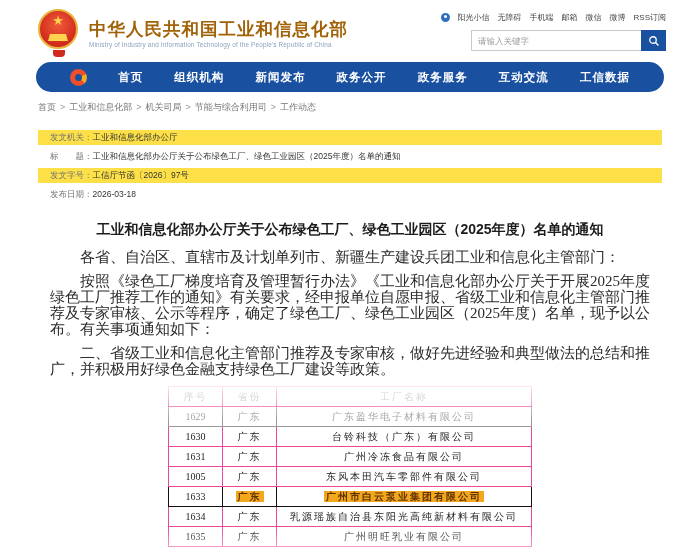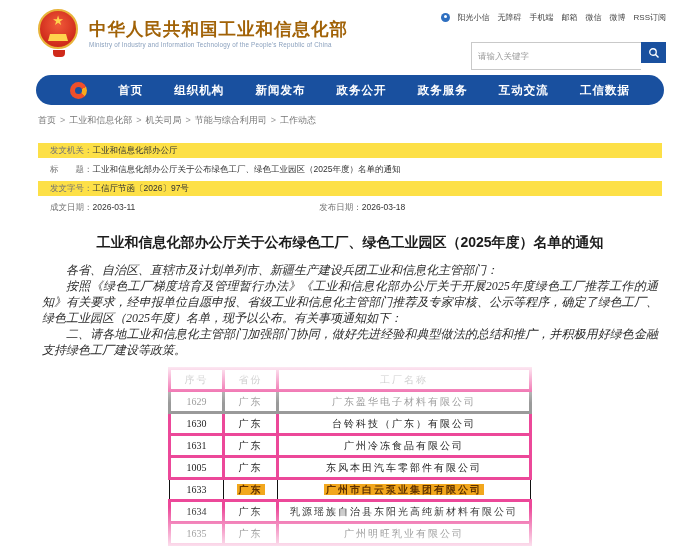--- a/index.html
+++ b/index.html
@@ -12,27 +12,27 @@
     background:radial-gradient(circle at 50% 38%,#f15a3a,#cf2a1b 72%);
     border:2px solid #e8b43a;box-sizing:border-box;position:relative;}
   .emblem .disc::before{content:"★";position:absolute;left:50%;top:3px;transform:translateX(-50%);
     color:#ffd34d;font-size:13px;line-height:13px;}
   .emblem .disc::after{content:"";position:absolute;left:50%;bottom:6px;transform:translateX(-50%);
     width:20px;height:7px;background:#ffd34d;clip-path:polygon(10% 0,90% 0,100% 100%,0 100%);}
   .emblem .tassel{position:absolute;left:50%;bottom:0;transform:translateX(-50%);
     width:12px;height:7px;background:#cf2a1b;border-radius:0 0 4px 4px;}
   .site-name{color:#a16207;font-size:17.5px;font-weight:bold;letter-spacing:1px;line-height:20px;}
   .site-name-en{color:#8aa0bd;font-size:6.3px;margin-top:2px;letter-spacing:.2px;}
-  .header-right{display:flex;flex-direction:column;align-items:flex-end;padding-top:3px;gap:12px;}
+  .header-right{display:flex;flex-direction:column;align-items:flex-end;padding-top:3px;}
   .toplinks{display:flex;align-items:center;gap:8px;font-size:8px;color:#444;}
   .toplinks a{color:#444;text-decoration:none;}
   .sun-icon{width:9px;height:9px;border-radius:50%;background:#2e6fc0;display:inline-block;position:relative;}
   .sun-icon::after{content:"";position:absolute;left:3px;top:2px;width:3px;height:3px;border-radius:50%;background:#fff;}
   .searchbar{display:flex;margin-top:7px;}
-  .searchbar input{width:170px;height:28px;border:1px solid #c9c9c9;border-right:none;box-sizing:border-box;
+  .searchbar input{width:170px;height:21px;border:1px solid #c9c9c9;border-right:none;box-sizing:border-box;
     padding:0 6px;font-size:8.5px;color:#333;outline:none;}
   .searchbar input::placeholder{color:#999;}
   .search-btn{width:25px;height:21px;background:#19509f;border:none;display:flex;align-items:center;
     justify-content:center;cursor:pointer;padding:0;}
   
   .nav{margin:5px 36px 0;height:30px;background:#19509f;border-radius:15px;display:flex;
     align-items:center;justify-content:space-between;padding:0 34px;}
   .nav-logo{width:17px;height:17px;border-radius:50%;position:relative;
     background:conic-gradient(from 130deg,#ef4f2a 0 295deg,#f6ab1d 295deg 360deg);}
   .nav-logo::after{content:"";position:absolute;left:5px;top:5px;width:7px;height:7px;border-radius:50%;background:#19509f;}
@@ -46,25 +46,25 @@
   .meta-row{display:flex;height:15px;line-height:15px;margin-bottom:4px;font-size:8.5px;padding-left:12px;}
   .meta-row.shade{background:#fde047;}
   .meta-cell{flex:1 1 auto;white-space:nowrap;overflow:hidden;}
   .meta-row .meta-cell:first-child{flex:0 0 44%;}
   .meta-row .meta-cell:only-child{flex:1 1 100%;}
   .meta-label{color:#737373;}
   .meta-value{color:#333;}
   
   .article-title{margin:17px 46px 0;text-align:center;font-size:14px;font-weight:bold;color:#1c1c1c;line-height:20px;}
   .article-body{margin:10px 42px 0;font-family:"Liberation Serif",serif;}
-  .article-body p{margin:0;font-size:12px;color:#2b2b2b;line-height:16px;text-indent:2em;text-align:justify;font-style:italic;}
+  .article-body p{margin:8px;font-size:15px;color:#2b2b2b;line-height:16px;text-indent:2em;text-align:justify;}
   
   .table-wrap{position:relative;width:364px;margin:9px auto 0;font-family:"Liberation Serif",serif;}
   table.factory{border-collapse:collapse;width:100%;table-layout:fixed;}
-  .factory th,.factory td{border:3px solid #ec4899;height:19px;text-align:center;vertical-align:middle;
+  .factory th,.factory td{border:1px solid #ec4899;height:19px;text-align:center;vertical-align:middle;
     font-size:10px;color:#222;padding:0 2px;overflow:hidden;white-space:nowrap;}
   .factory th{font-weight:normal;color:#999;letter-spacing:2px;}
   .factory col.c-no{width:54px;} .factory col.c-prov{width:54px;}
   .factory td.prov,.factory td.name{letter-spacing:2px;}
   .factory tr.faded td{color:#9a9a9a;border-color:#9a9a9a;}
   .factory tr.hl-row td{border:1.6px solid #111;}
   .factory .hl{background:#f2a71d;color:#5f3200;font-weight:bold;padding:0 2px;}
   .fade-top{position:absolute;left:-2px;right:-2px;top:-2px;height:38px;pointer-events:none;
     background:linear-gradient(to bottom,rgba(255,255,255,.92),rgba(255,255,255,0));}
   .fade-bottom{position:absolute;left:-2px;right:-2px;top:140px;height:60px;pointer-events:none;
@@ -126,30 +126,29 @@
     <div class="meta-row shade">
       <span class="meta-cell"><span class="meta-label">发文机关：</span><span class="meta-value">工业和信息化部办公厅</span></span>
     </div>
     <div class="meta-row">
       <span class="meta-cell"><span class="meta-label">标　　题：</span><span class="meta-value">工业和信息化部办公厅关于公布绿色工厂、绿色工业园区（2025年度）名单的通知</span></span>
     </div>
     <div class="meta-row shade">
       <span class="meta-cell"><span class="meta-label">发文字号：</span><span class="meta-value">工信厅节函〔2026〕97号</span></span>
     </div>
     <div class="meta-row">
-      <span class="meta-cell"><span class="meta-label">成文日期：</span><span class="meta-value">2026-03-11</span></span>
       <span class="meta-cell"><span class="meta-label">发布日期：</span><span class="meta-value">2026-03-18</span></span>
     </div>
   </div>
 
 <div class="article-title">工业和信息化部办公厅关于公布绿色工厂、绿色工业园区（2025年度）名单的通知</div>
 <div class="article-body" id="articlebody">
     <p class="para">各省、自治区、直辖市及计划单列市、新疆生产建设兵团工业和信息化主管部门：</p>
     <p class="para">按照《绿色工厂梯度培育及管理暂行办法》《工业和信息化部办公厅关于开展2025年度绿色工厂推荐工作的通知》有关要求，经申报单位自愿申报、省级工业和信息化主管部门推荐及专家审核、公示等程序，确定了绿色工厂、绿色工业园区（2025年度）名单，现予以公布。有关事项通知如下：</p>
-    <p class="para">二、请各地工业和信息化主管部门加强部门协同，做好先进经验和典型做法的总结和推广，并积极用好绿色金融支持绿色工厂建设等政策。</p>
+    <p class="para">二、省级工业和信息化主管部门推荐及专家审核，做好先进经验和典型做法的总结和推广，并积极用好绿色金融支持绿色工厂建设等政策。</p>
   </div>
 
 <div class="table-wrap">
   <table class="factory">
     <colgroup>
         <col class="c-no">
         <col class="c-prov">
         <col>
       </colgroup>
     <thead>

